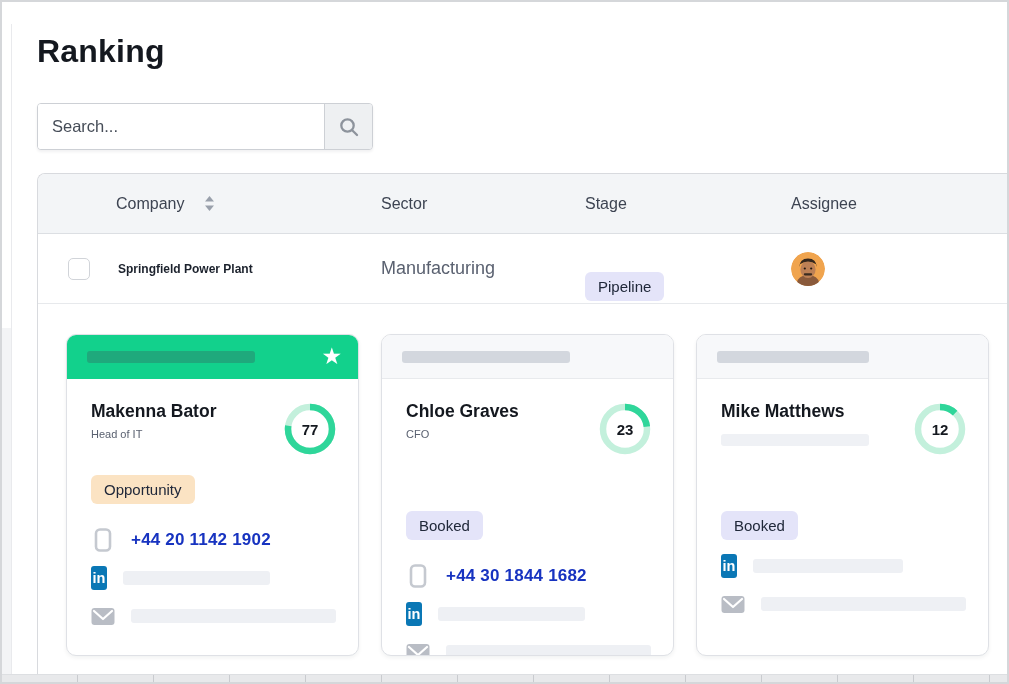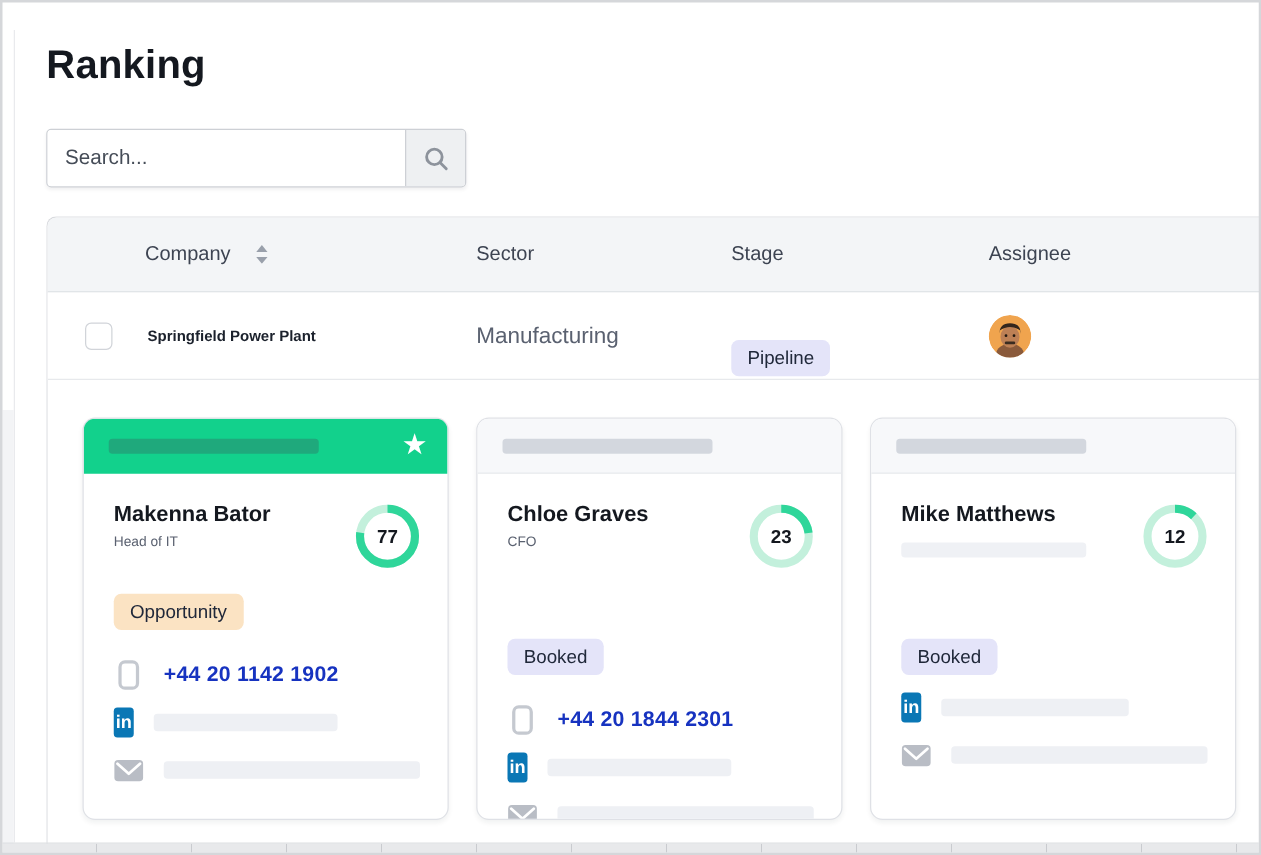--- a/index.html
+++ b/index.html
@@ -217,21 +217,21 @@
           </div>
           <div class="status-wrap">
             <span class="badge badge-lav">Booked</span>
           </div>
           <div class="contact-row first">
             <span class="ic">
               <svg width="20" height="24" viewBox="0 0 20 24" fill="none" stroke="#c5c9d0" stroke-width="2.6">
                 <rect x="3" y="1.5" width="14" height="21" rx="4"></rect>
               </svg>
             </span>
-            <a class="phone-num">+44 20 1844 2301</a>
+            <a class="phone-num">+44 30 1844 1682</a>
           </div>
           <div class="contact-row">
             <span class="ic li-ic">in</span>
             <div class="ph-bar" style="width:147px"></div>
           </div>
           <div class="contact-row">
             <span class="ic">
               <svg width="24" height="19" viewBox="0 0 24 19">
                 <rect x="0.5" y="1" width="23" height="17" rx="3" fill="#b9bdc5"></rect>
                 <polyline points="3,4 12,12 21,4" fill="none" stroke="#ffffff" stroke-width="2.2" stroke-linecap="round" stroke-linejoin="round"></polyline>

